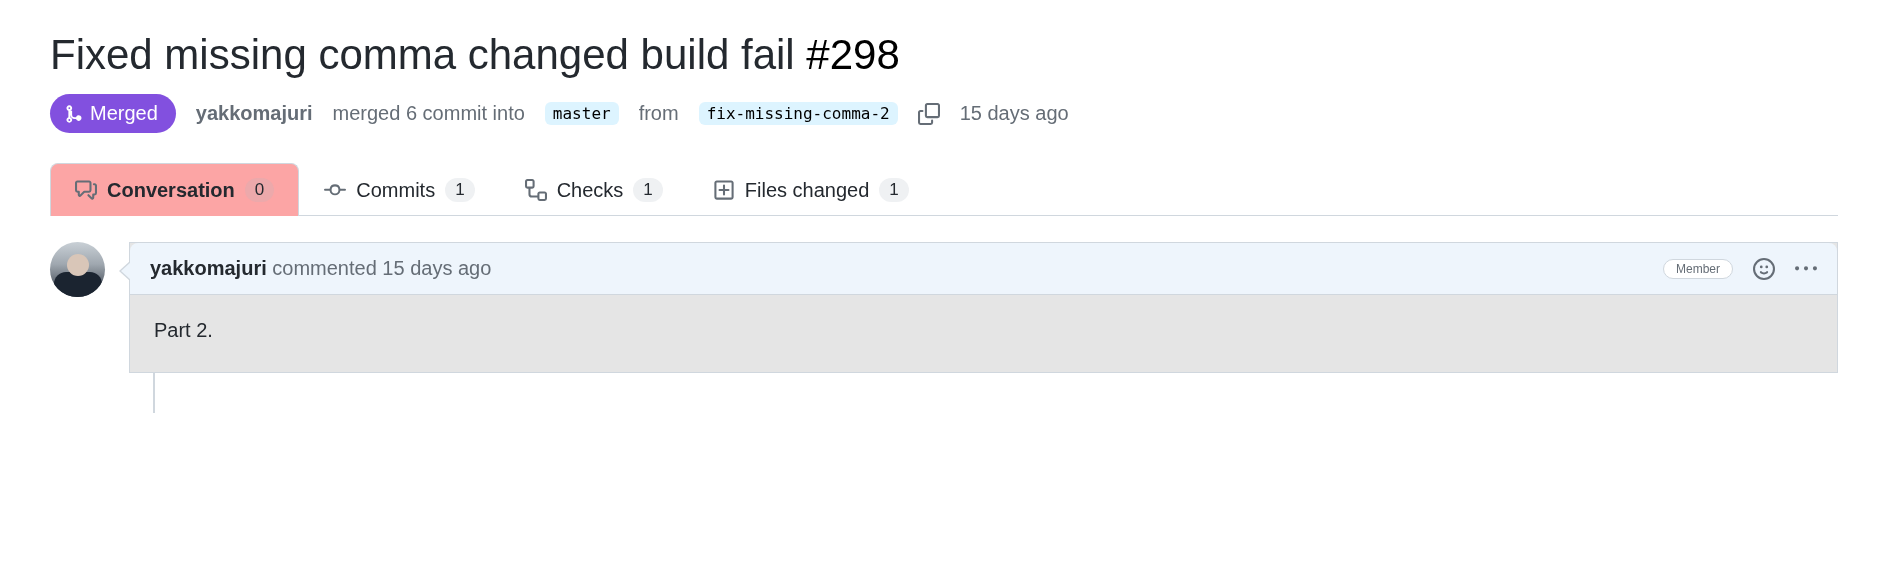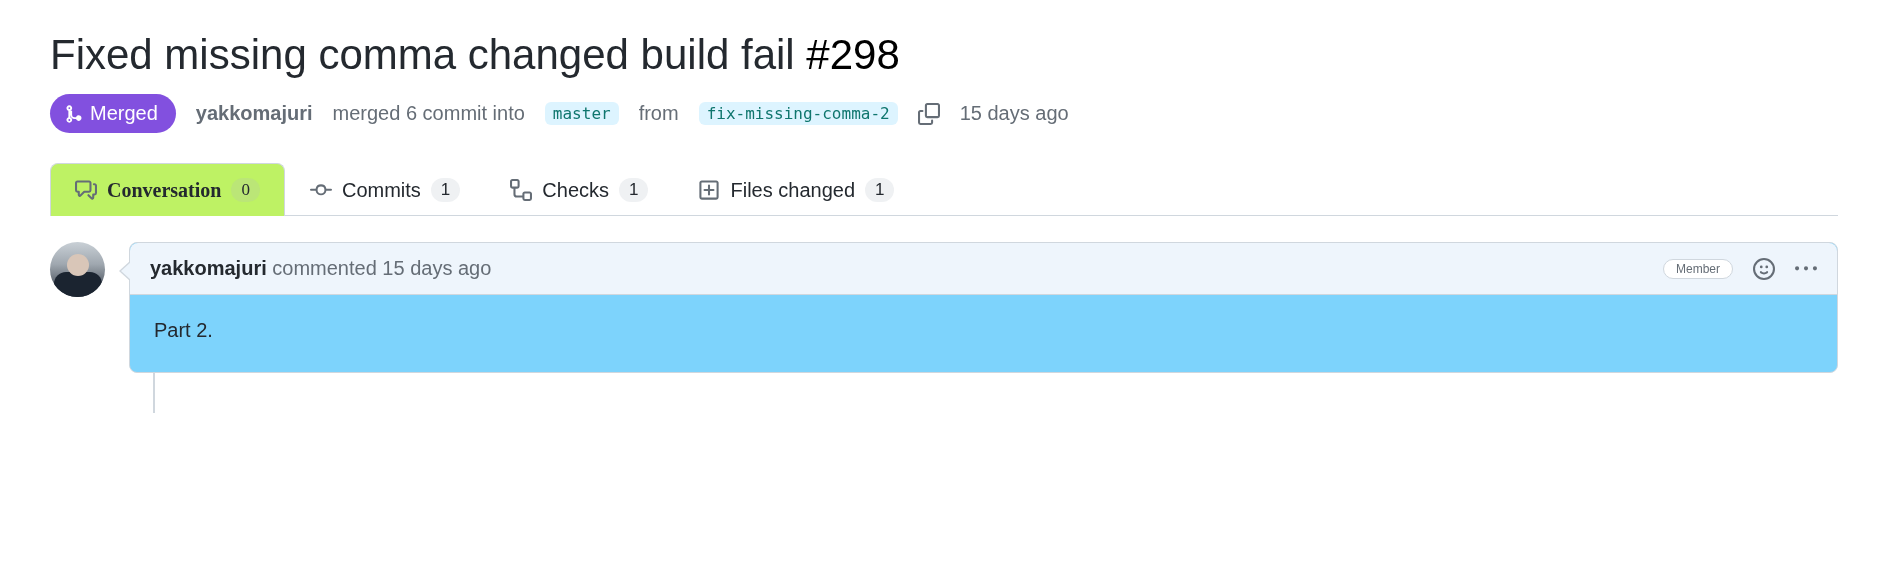--- a/index.html
+++ b/index.html
@@ -40,21 +40,21 @@
     font-weight: 500;
     font-size: 20px;
     display: inline-flex;
     align-items: center;
     gap: 6px;
   }
   .state-badge svg { fill: #ffffff; }
   .author-name { color: #656d76; font-weight: 600; }
   .branch-tag {
     background: #ddf4ff;
-    color: #0f766e;
+    color: #000000;
     font-family: ui-monospace, SFMono-Regular, "SF Mono", Menlo, Consolas, monospace;
     font-size: 16px;
     padding: 2px 8px;
     border-radius: 6px;
   }
   .copy-icon {
     color: #656d76;
     cursor: pointer;
     display: inline-flex;
     align-items: center;
@@ -73,24 +73,23 @@
     font-size: 20px;
     color: #24292f;
     cursor: pointer;
     border: 1px solid transparent;
     border-bottom: none;
     margin-bottom: -1px;
     border-top-left-radius: 8px;
     border-top-right-radius: 8px;
   }
   .tab.active {
-    background: #bef264;
+    background: #fca5a5;
     border-color: #d0d7de;
     font-weight: 600;
-    font-family: Liberation Serif, serif;
   }
   .tab svg { fill: #656d76; }
   .counter {
     background: #afb8c133;
     color: #24292f;
     border-radius: 999px;
     padding: 2px 10px;
     font-size: 17px;
     font-weight: 500;
   }
@@ -123,23 +122,23 @@
     left:50%; bottom:-5px;
     width:48px; height:30px;
     background:#1b2430;
     border-radius:12px 12px 0 0;
     transform:translateX(-50%);
   }
   .comment-box {
     margin-left: 24px;
     flex: 1;
     border: 1px solid #d0d7de;
-    border-radius: 8px;
+    border-radius: 0;
     position: relative;
-    background: #7dd3fc;
+    background: #e5e5e5;
   }
   .comment-box::before {
     content: "";
     position: absolute;
     top: 18px;
     left: -11px;
     width: 0; height: 0;
     border-top: 10px solid transparent;
     border-bottom: 10px solid transparent;
     border-right: 11px solid #d0d7de;

